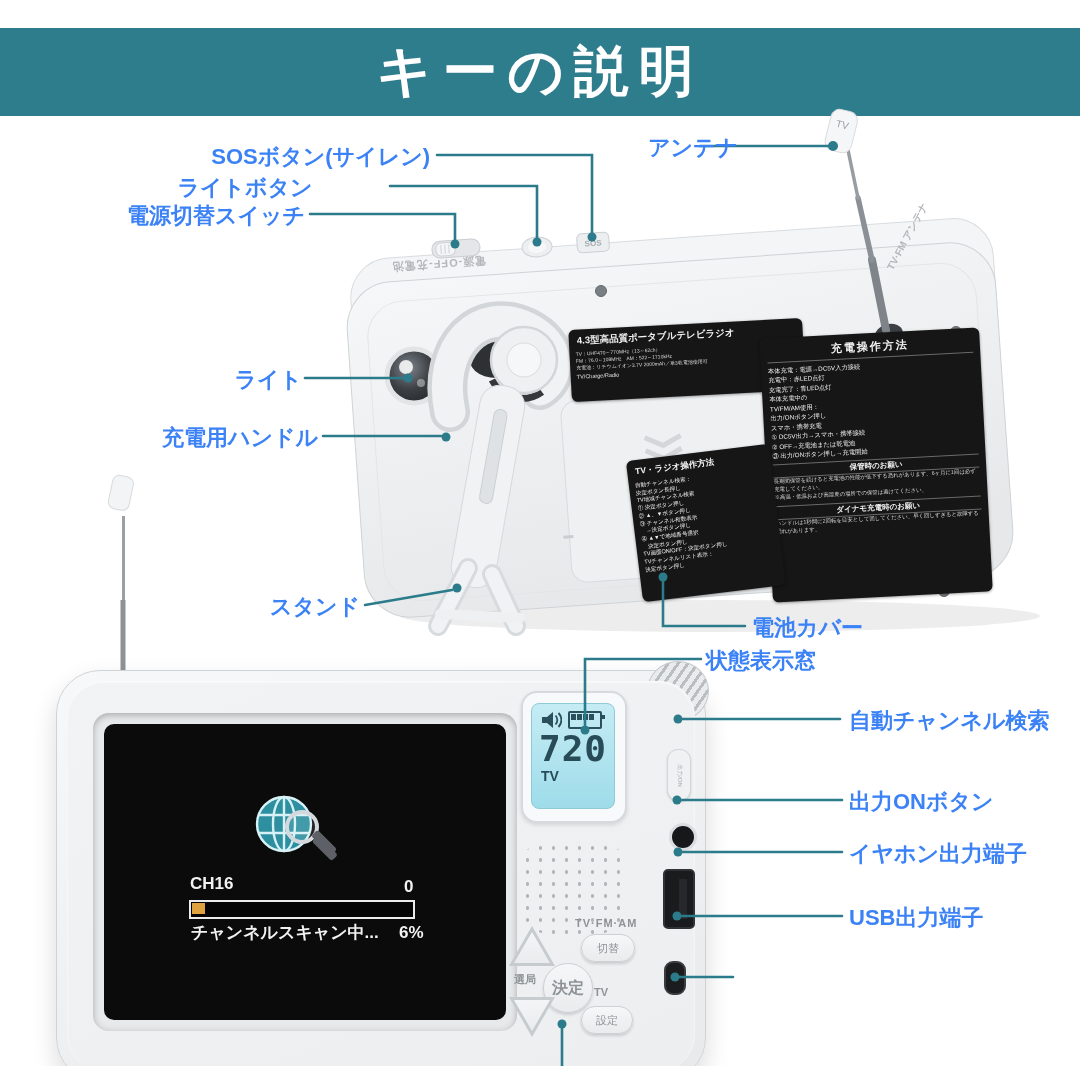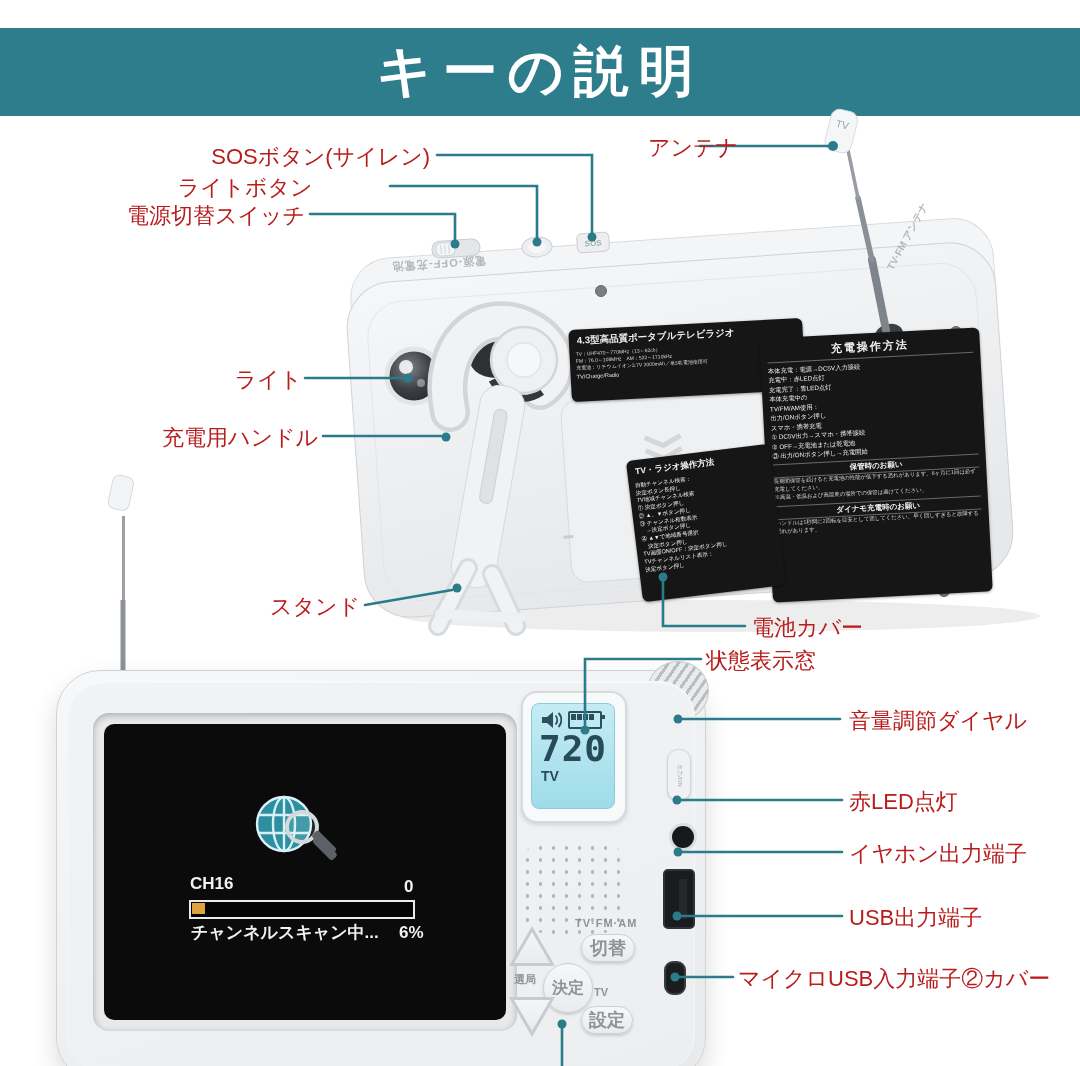--- a/index.html
+++ b/index.html
@@ -8,21 +8,21 @@
   
   .banner{position:absolute;left:0;top:0;width:1080px;height:88px;background:#2e7d8d;z-index:0;}
   .banner h1{margin:0;text-align:center;line-height:86px;font-size:55px;letter-spacing:10px;
              color:#ffffff;font-weight:bold;}
   
   .art{position:absolute;left:0;top:0;z-index:1;}
   .leaders{position:absolute;left:0;top:0;z-index:6;pointer-events:none;}
   .leaders path{fill:none;stroke:#2b7b8b;stroke-width:2.6px;stroke-linecap:round;}
   .leaders circle{fill:#2b7b8b;}
   
-  .lab{position:absolute;z-index:7;font-size:22px;font-weight:normal;color:#b91c1c;white-space:nowrap;}
+  .lab{position:absolute;z-index:7;font-size:22px;font-weight:bold;color:#3b82f6;white-space:nowrap;}
   .lab.r{text-align:right;}
   
   .mold{position:absolute;z-index:2;color:#b3b7bb;font-weight:bold;white-space:nowrap;}
   
   .sticker{position:absolute;z-index:2;background:#161616;color:#f2f2f2;border-radius:6px;
            box-shadow:0 1px 3px rgba(0,0,0,.4);}
   .sticker .st-title{font-weight:bold;text-align:center;border-bottom:1px solid #6a6a6a;
                      padding:2px 2px 3px;}
   .st-line{white-space:nowrap;overflow:hidden;}
   #sticker-model{left:570px;top:296px;width:222px;height:66px;transform:rotate(-3deg);padding:3px 6px;}
@@ -67,22 +67,22 @@
   .batt:after{content:"";position:absolute;right:-5px;top:2px;width:3px;height:4px;background:#2b4f5c;}
   .lcd-num{text-align:center;font-family:"DejaVu Sans Mono",monospace;font-weight:bold;
            font-size:36px;line-height:1.1;color:#274c57;letter-spacing:1px;}
   .lcd-band{margin-left:9px;font-size:14px;font-weight:bold;color:#274c57;line-height:1;}
   
   .grille{position:absolute;left:460px;top:168px;width:112px;height:96px;border-radius:36px;z-index:3;
           background-image:radial-gradient(circle,#b1b6b9 1.7px,transparent 1.9px);
           background-size:13px 12px;background-position:4px 3px;}
   .molded-lbl{position:absolute;z-index:3;color:#8e9397;font-weight:bold;font-size:11px;white-space:nowrap;}
   .pill{position:absolute;z-index:3;background:linear-gradient(#f6f7f8,#e9ebed);border:1px solid #cdd1d4;
-        border-radius:14px;box-shadow:0 2px 3px rgba(0,0,0,.15);color:#8e9397;font-weight:bold;
-        font-size:18px;display:flex;align-items:center;justify-content:center;}
+        border-radius:14px;box-shadow:0 2px 3px rgba(0,0,0,.15);color:#8e9397;font-weight:normal;
+        font-size:11px;display:flex;align-items:center;justify-content:center;}
   .round-btn{position:absolute;z-index:3;width:48px;height:48px;border-radius:50%;
         background:linear-gradient(#f6f7f8,#e9ebed);border:1px solid #cdd1d4;
         box-shadow:0 2px 3px rgba(0,0,0,.15);color:#8e9397;font-weight:bold;font-size:16px;
         display:flex;align-items:center;justify-content:center;}
   .tri{position:absolute;z-index:3;width:46px;height:40px;}
   .tri .out{position:absolute;inset:0;background:#c6cbce;}
   .tri .in{position:absolute;background:linear-gradient(#f4f5f6,#e9ebec);}
   .tri.up .out,.tri.up .in{clip-path:polygon(50% 0,100% 100%,0 100%);}
   .tri.down .out,.tri.down .in{clip-path:polygon(0 0,100% 0,50% 100%);}
   .tri.up .in{left:5px;right:5px;top:6px;bottom:3px;}
@@ -374,20 +374,19 @@
 
   <div class="lab r" style="left:150px;top:114px;width:280px;">SOSボタン(サイレン)</div>
   <div class="lab r" style="left:105px;top:145px;width:280px;text-align:center;">ライトボタン</div>
   <div class="lab r" style="left:65px;top:173px;width:240px;">電源切替スイッチ</div>
   <div class="lab" style="left:648px;top:105px;">アンテナ</div>
   <div class="lab r" style="left:62px;top:395px;width:256px;">充電用ハンドル</div>
   <div class="lab r" style="left:62px;top:337px;width:240px;">ライト</div>
   <div class="lab r" style="left:120px;top:564px;width:240px;">スタンド</div>
   <div class="lab" style="left:752px;top:585px;">電池カバー</div>
   <div class="lab" style="left:706px;top:618px;">状態表示窓</div>
-  <div class="lab" style="left:849px;top:678px;">音量調節ダイヤル</div>
-  <div class="lab" style="left:849px;top:759px;">赤LED点灯</div>
+  <div class="lab" style="left:849px;top:678px;">自動チャンネル検索</div>
+  <div class="lab" style="left:849px;top:759px;">出力ONボタン</div>
   <div class="lab" style="left:849px;top:811px;">イヤホン出力端子</div>
   <div class="lab" style="left:849px;top:875px;">USB出力端子</div>
-  <div class="lab" style="left:738px;top:936px;">マイクロUSB入力端子②カバー</div>
   <div class="lab" style="left:728px;top:1034px;">テレビ/ラジオ操作ボタン</div>
 
 </div>
 
 </body></html>

